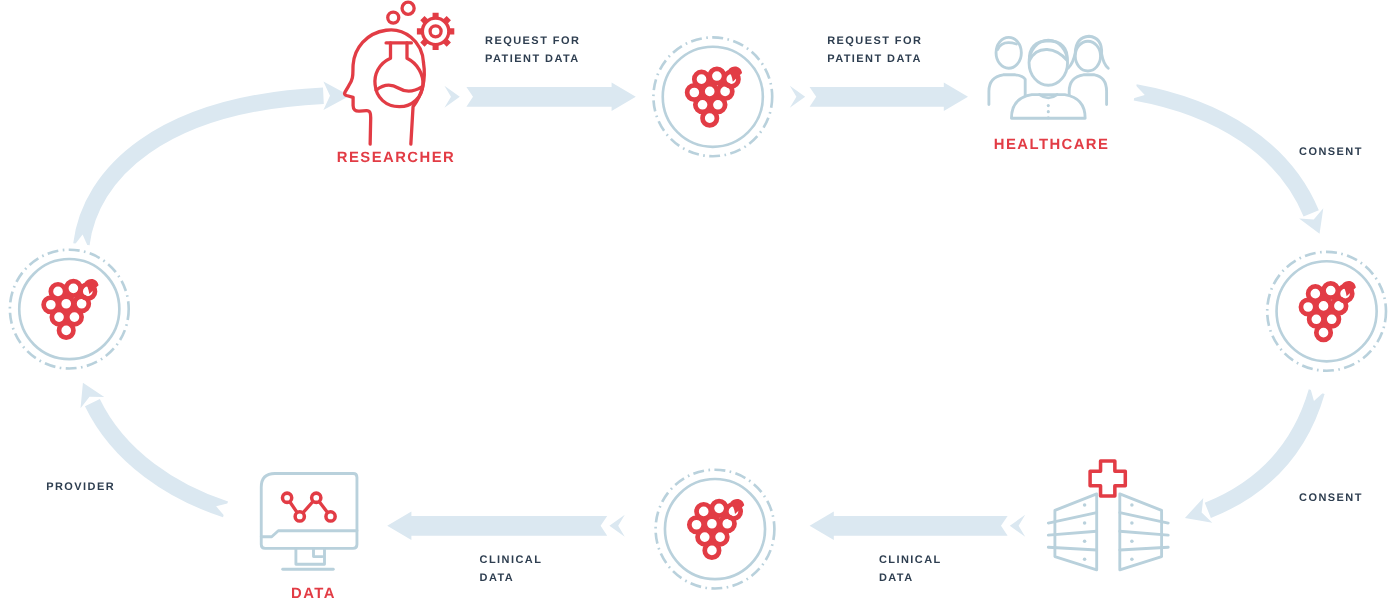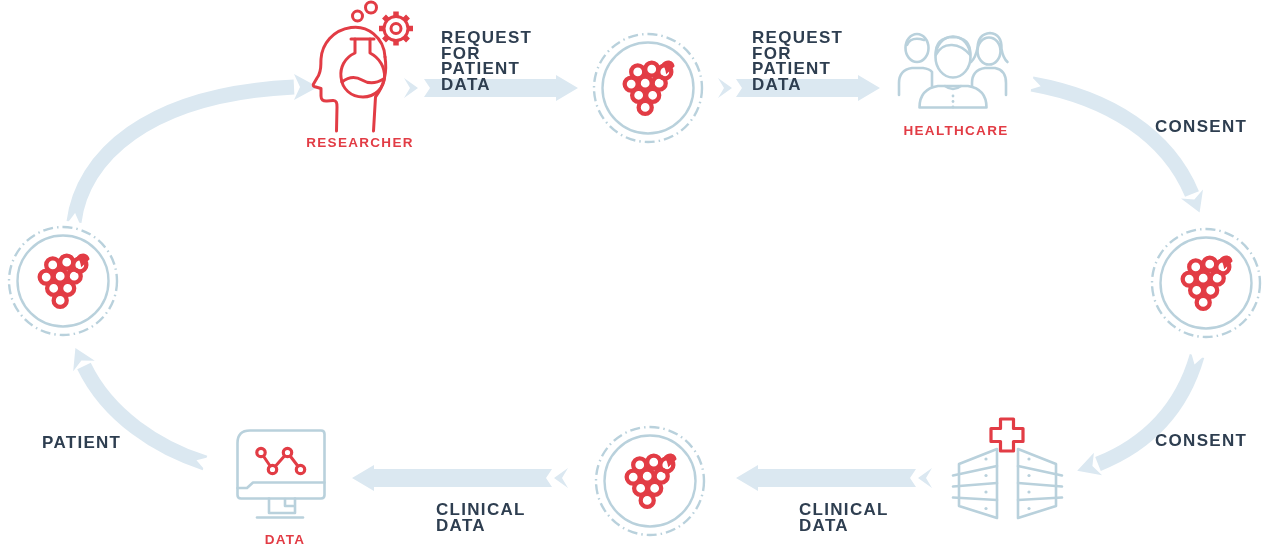--- a/index.html
+++ b/index.html
@@ -16,23 +16,23 @@
   .ring-s{fill:#fff;stroke:var(--blue);stroke-width:2.4;}
   .grape{fill:none;stroke:var(--red);stroke-width:4.6;}
   .red-f{fill:var(--red);stroke:none;}
   .red-i{fill:none;stroke:var(--red);stroke-width:3;stroke-linecap:round;stroke-linejoin:round;}
   .red-if{fill:#fff;stroke:var(--red);stroke-width:3.2;stroke-linecap:round;stroke-linejoin:round;}
   .gear-t{fill:none;stroke:var(--red);stroke-width:5.5;stroke-linecap:butt;}
   .blue-i{fill:none;stroke:var(--blue);stroke-width:2.6;stroke-linecap:round;stroke-linejoin:round;}
   .blue-if{fill:#fff;stroke:var(--blue);stroke-width:2.6;stroke-linecap:round;stroke-linejoin:round;}
   .blue-dot{fill:var(--blue);stroke:none;}
   .lbl{position:absolute;font-weight:700;}
-  .lbl-navy{color:var(--navy);font-size:17px;letter-spacing:1.3px;line-height:15.5px;}
+  .lbl-navy{color:var(--navy);font-size:10px;letter-spacing:1.3px;line-height:15.5px;}
   .lbl-red{color:var(--red);font-size:13.5px;letter-spacing:1.3px;line-height:15px;}
-  .ta-c{text-align:center;} .ta-r{text-align:right;}
+  .ta-c{text-align:center;} .ta-r{text-align:right;margin-top:12px;}
 </style>
 </head>
 <body>
 
 <div id="canvas">
 
 <svg id="bgsvg" width="1268" height="549" viewBox="0 0 1268 549">
   <defs>
     <symbol id="grapes" viewBox="0 0 60 66">
       <path class="red-f" d="M 45 7 C 50 1.5 57.5 3.5 58.5 10 L 49.5 18.5 C 48.8 13 47 9.5 45 7 Z"></path>
@@ -166,19 +166,19 @@
     <circle class="red-if" cx="300.5" cy="469.5" r="4.2"></circle>
   </g>
 </svg>
 
   <div class="lbl lbl-navy" style="left:441px;top:30px;width:112px;">REQUEST FOR PATIENT DATA</div>
   <div class="lbl lbl-navy" style="left:752px;top:30px;width:112px;">REQUEST FOR PATIENT DATA</div>
   <div class="lbl lbl-navy ta-r" style="left:1155px;top:119px;width:84px;">CONSENT</div>
   <div class="lbl lbl-navy ta-r" style="left:1155px;top:433px;width:84px;">CONSENT</div>
   <div class="lbl lbl-navy" style="left:799px;top:502px;width:74px;">CLINICAL DATA</div>
   <div class="lbl lbl-navy" style="left:436px;top:502px;width:74px;">CLINICAL DATA</div>
-  <div class="lbl lbl-navy" style="left:42px;top:435px;width:70px;">PATIENT</div>
+  <div class="lbl lbl-navy" style="left:42px;top:435px;width:70px;">PROVIDER</div>
 
   <div class="lbl lbl-red ta-c" style="left:297px;top:135px;width:126px;">RESEARCHER</div>
   <div class="lbl lbl-red ta-c" style="left:893px;top:123px;width:126px;">HEALTHCARE</div>
   <div class="lbl lbl-red ta-c" style="left:220px;top:532px;width:130px;">DATA ANALYTICS</div>
 
 </div>
 
 </body></html>

